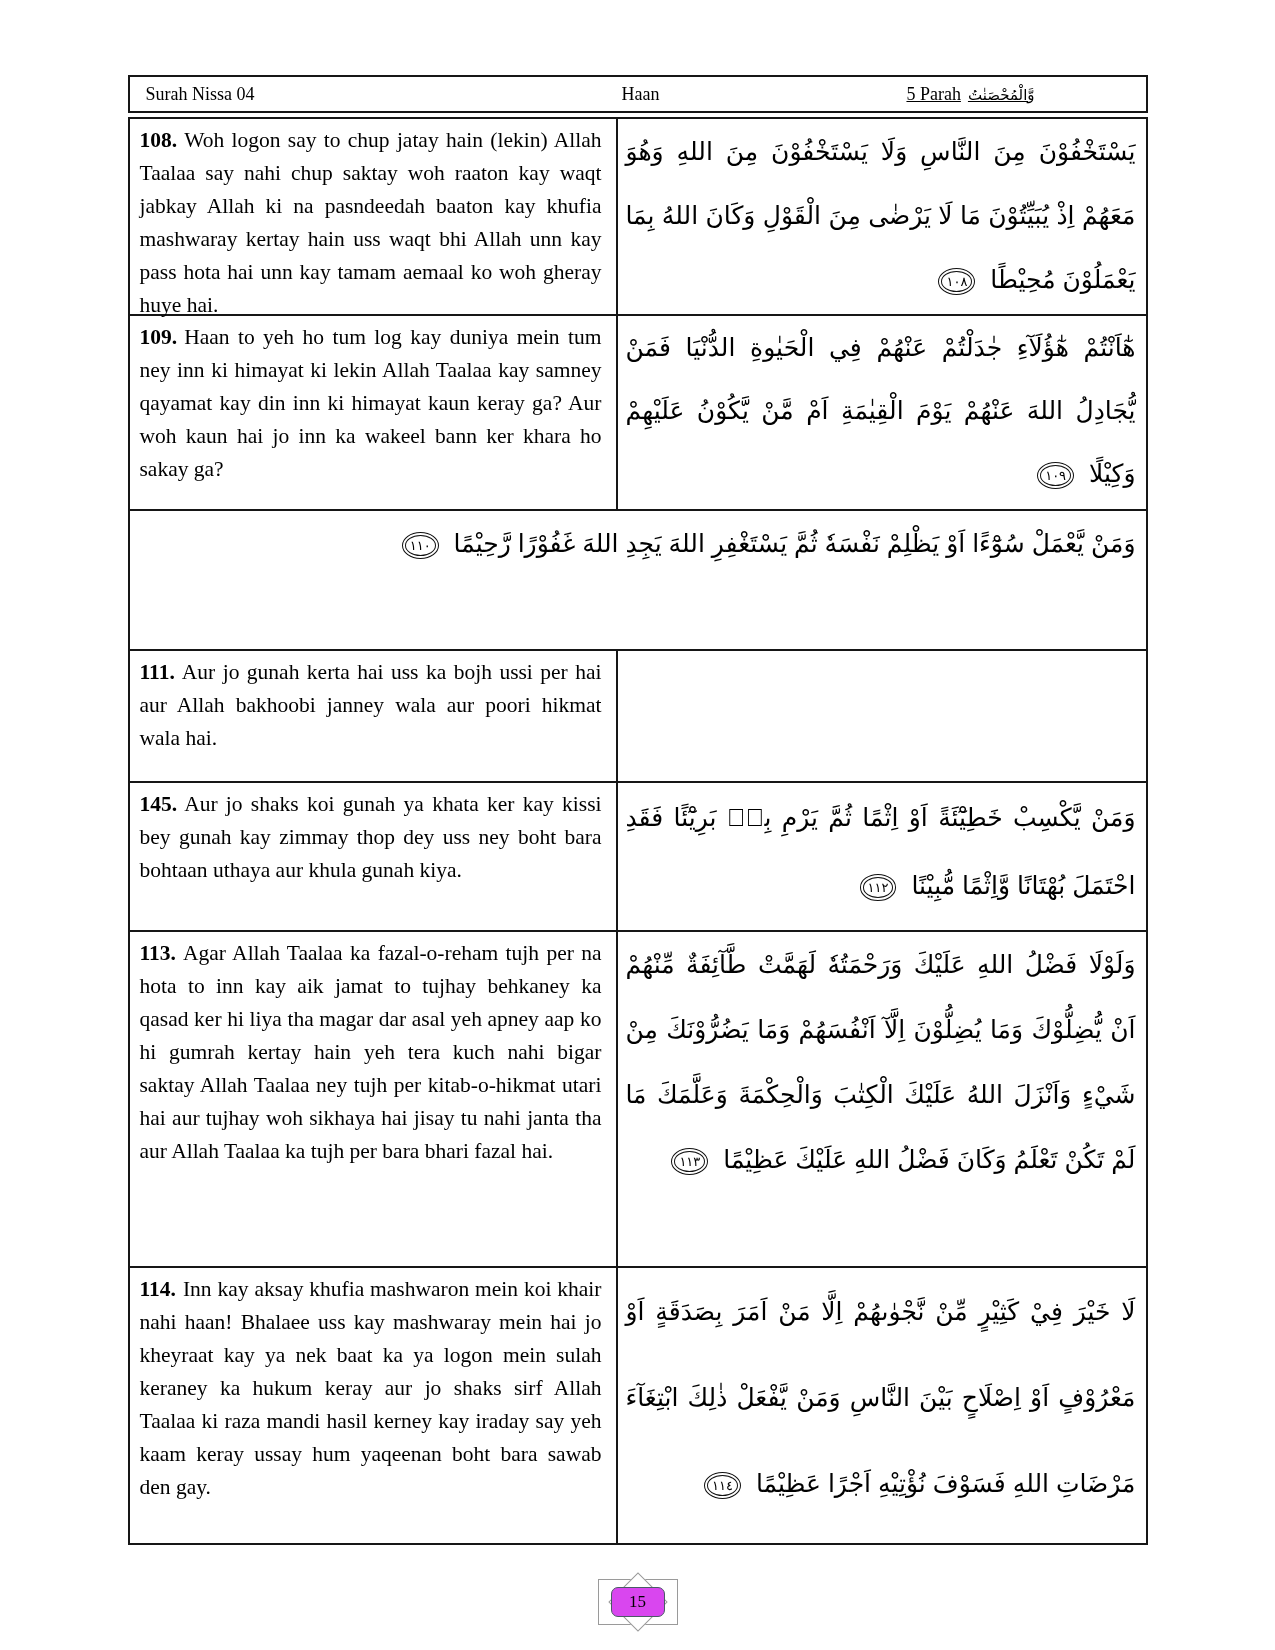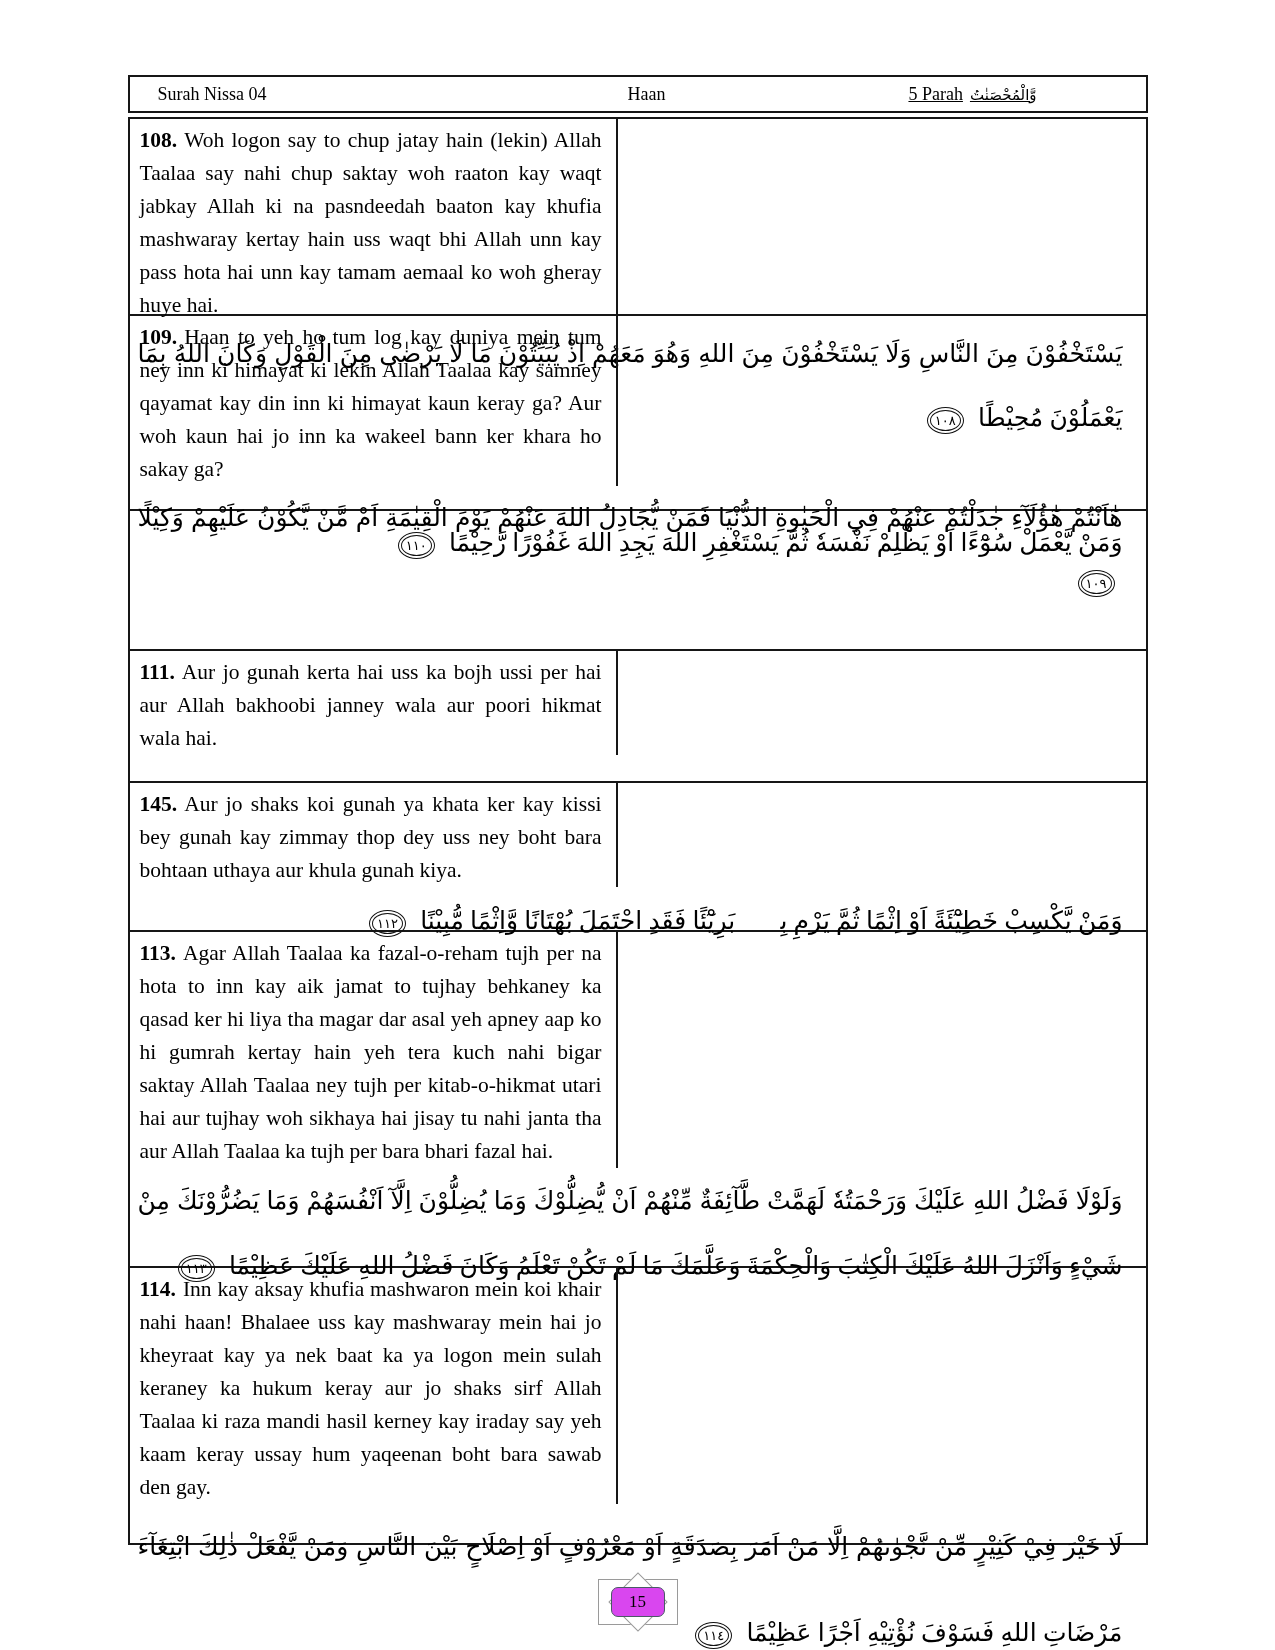--- a/index.html
+++ b/index.html
@@ -18,50 +18,50 @@
   }
   
   .page-header {
     width: 100%;
     height: 38px;
     border: 2px solid #161616;
     display: flex;
     align-items: center;
     font-size: 18px;
   }
-  .ph-left  { flex: 1; text-align: left;  padding-left: 28px; }
+  .ph-left  { flex: 1; text-align: left;  padding-left: 16px; }
   .ph-center{ flex: 1; text-align: center; }
   .ph-right { flex: 1; text-align: center; padding-right: 10px; white-space: nowrap; text-decoration: underline; }
   .parah-arabic {
     font-family: "DejaVu Sans", sans-serif;
     font-size: 15px;
     margin-left: 7px;
   }
   
   .verse-table {
     margin-top: 4px;
     border: 2px solid #161616;
     width: 100%;
   }
-  .row { display: flex; flex-direction: column; }
+  .row { display: flex; }
   .row:not(:last-child) { border-bottom: 2px solid #161616; }
   .cell.trans {
     width: 488px;
     border-right: 2px solid #161616;
     padding: 5px 14px 0 10px;
     font-size: 21.5px;
     line-height: 33px;
     text-align: justify;
   }
   .vnum { font-weight: bold; margin-right: 7px; }
   .cell.arab {
     flex: 1;
     direction: rtl;
-    padding: 0 23px 0 8px;
-    font-family: Liberation Serif, serif;
+    padding: 0 10px 0 8px;
+    font-family: Liberation Sans, sans-serif;
     font-size: 25px;
     text-align: justify;
   }
   .medallion {
     display: inline-block;
     min-width: 34px;
     border: 4px double #111;
     border-radius: 50%;
     text-align: center;
     font-size: 13px;

